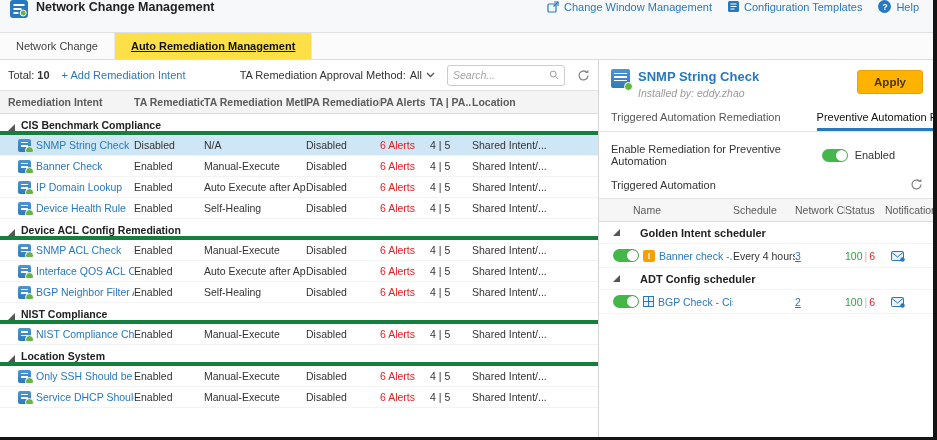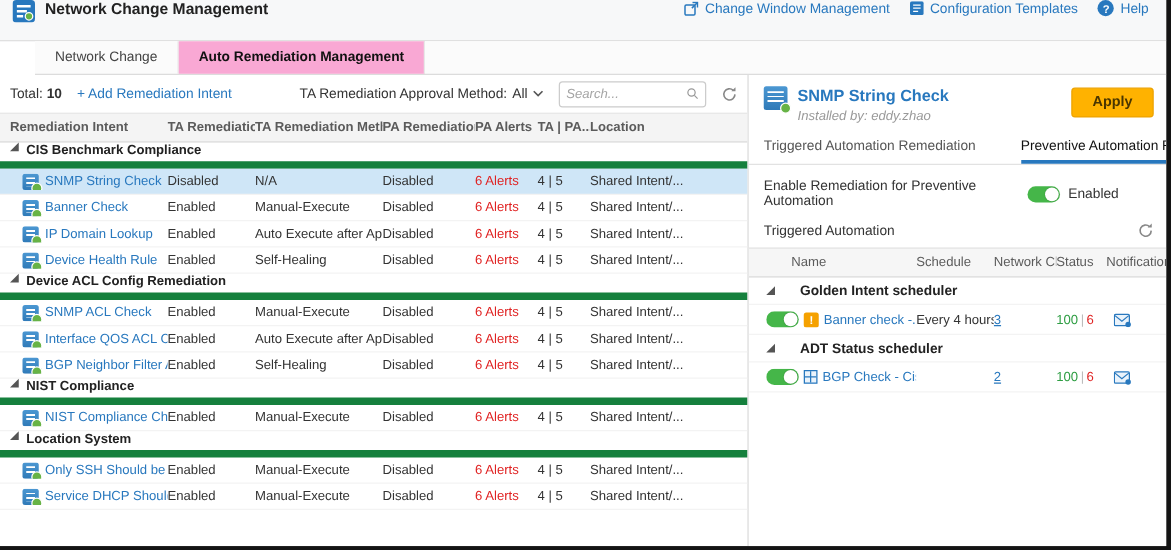--- a/index.html
+++ b/index.html
@@ -8,44 +8,44 @@
   .app { position:relative; width:933px; height:437px; background:#fff; overflow:hidden; font-size:11px; color:#333; }
 
   
   .topbar { height:33px; display:flex; align-items:flex-start; padding:0 10px; background:#f7f8f9; border-bottom:1px solid #e0e0e0; }
   .app-title { font-weight:bold; font-size:12.5px; color:#222; margin-left:8px; }
   .topbar-right { margin-left:auto; display:flex; gap:16px; align-items:center; padding-right:4px; }
   .top-link { color:#2878be; display:flex; align-items:center; gap:5px; cursor:pointer; white-space:nowrap; }
   .icon-help { width:13px; height:13px; border-radius:50%; background:#2878be; color:#fff; font-size:9px; font-weight:bold; display:flex; align-items:center; justify-content:center; flex:none; }
 
   
-  .tabbar { height:27px; background:#fbfbfb; border-bottom:1px solid #dcdcdc; display:flex; align-items:stretch;margin-left:28px; }
+  .tabbar { height:27px; background:#fbfbfb; border-bottom:1px solid #dcdcdc; display:flex; align-items:stretch; }
   .tab { padding:0 16px; display:flex; align-items:center; color:#444; border-right:1px solid #e8e8e8; cursor:pointer; white-space:nowrap; }
-  .tab.active { font-weight:bold; color:#111; background:#f9a8d4; }
+  .tab.active { font-weight:bold; color:#111; background:#fde047;text-decoration:underline; }
 
   .main { display:flex; height:377px; }
 
   
   .left-panel { width:599px; border-right:1px solid #d5d5d5; display:flex; flex-direction:column; flex:none; }
   .toolbar { height:30px; display:flex; align-items:center; padding:0 8px; gap:12px; }
   .bl { color:#2878be; cursor:pointer; text-decoration:none; white-space:nowrap; }
   .filter { margin-left:auto; display:flex; align-items:center; gap:4px; cursor:pointer; white-space:nowrap; }
   .search-box { width:118px; height:21px; border:1px solid #ccc; border-radius:3px; display:flex; align-items:center; padding:0 5px; gap:4px; background:#fff; flex:none; }
   .search-input { border:none; outline:none; width:100%; font-size:10.5px; font-family:inherit; background:transparent; color:#333; }
   .search-input::placeholder { font-style:italic; color:#a5a5a5; }
   .icon-btn { display:flex; align-items:center; cursor:pointer; flex:none; }
 
   .lgrid { font-size:10.5px; flex:1; display:flex; flex-direction:column; overflow:hidden; }
   .lgrid-header { display:flex; height:24px; background:#f4f4f4; border-top:1px solid #e3e3e3; border-bottom:1px solid #dcdcdc; align-items:center; color:#5b5b5b; flex:none;font-weight:bold; }
   .cell { white-space:nowrap; overflow:hidden; padding-right:5px; }
   .pl8 { padding-left:8px; }
   .lc1{width:134px;flex:none} .lc2{width:70px;flex:none} .lc3{width:102px;flex:none}
   .lc4{width:74px;flex:none} .lc5{width:50px;flex:none} .lc6{width:42px;flex:none} .lc7{flex:1}
 
-  .grow { display:flex; align-items:flex-start; height:21px; padding-left:8px; gap:6px; border-bottom:6px solid #15803d; cursor:pointer; }
+  .grow { display:flex; align-items:flex-end; height:21px; padding-left:8px; gap:6px; border-bottom:4px solid #15803d; cursor:pointer; }
   .glabel { font-weight:600; color:#222; }
   .tri { width:0; height:0; border-left:7px solid transparent; border-bottom:7px solid #555; flex:none; }
 
   .drow { display:flex; align-items:center; height:21px; border-bottom:1px solid #f3f3f3; }
   .drow.selected { background:#cfe6f7; }
   .namecell { display:flex; align-items:center; gap:5px; padding-left:18px; }
   .intent-icon { width:13px; height:13px; border-radius:2px; background:linear-gradient(#4b97d2,#2f7ab8); position:relative; flex:none; }
   .intent-icon::before { content:""; position:absolute; left:3px; right:3px; top:3px; height:7px;
     background:repeating-linear-gradient(to bottom,#fff 0 1.5px, transparent 1.5px 3.5px); }
   .intent-icon::after { content:""; position:absolute; right:-3px; bottom:-3px; width:7px; height:7px; border-radius:50%; background:#67b346; border:1px solid #fff; }
@@ -377,21 +377,21 @@
               <rect x="0.5" y="1.5" width="12" height="9" rx="1" fill="#eaf3fb" stroke="#2878be"></rect>
               <path d="M1 2.5 L6.5 7 L12 2.5" fill="none" stroke="#2878be"></path>
               <circle cx="11.5" cy="9.5" r="2.2" fill="#2878be"></circle>
             </svg>
           </span>
         </div>
       </div>
 
       <div class="rgrow">
         <span class="tri"></span>
-        <span class="glabel">ADT Status scheduler</span>
+        <span class="glabel">ADT Config scheduler</span>
       </div>
       <div class="rrow">
         <div class="bc1">
           <span class="toggle"></span>
           <span class="grid-icon"></span>
           <a class="bl trunc">BGP Check - Cis...</a>
         </div>
         <div class="cell bc2"></div>
         <div class="cell bc3"><a class="nlink">2</a></div>
         <div class="cell bc4">

